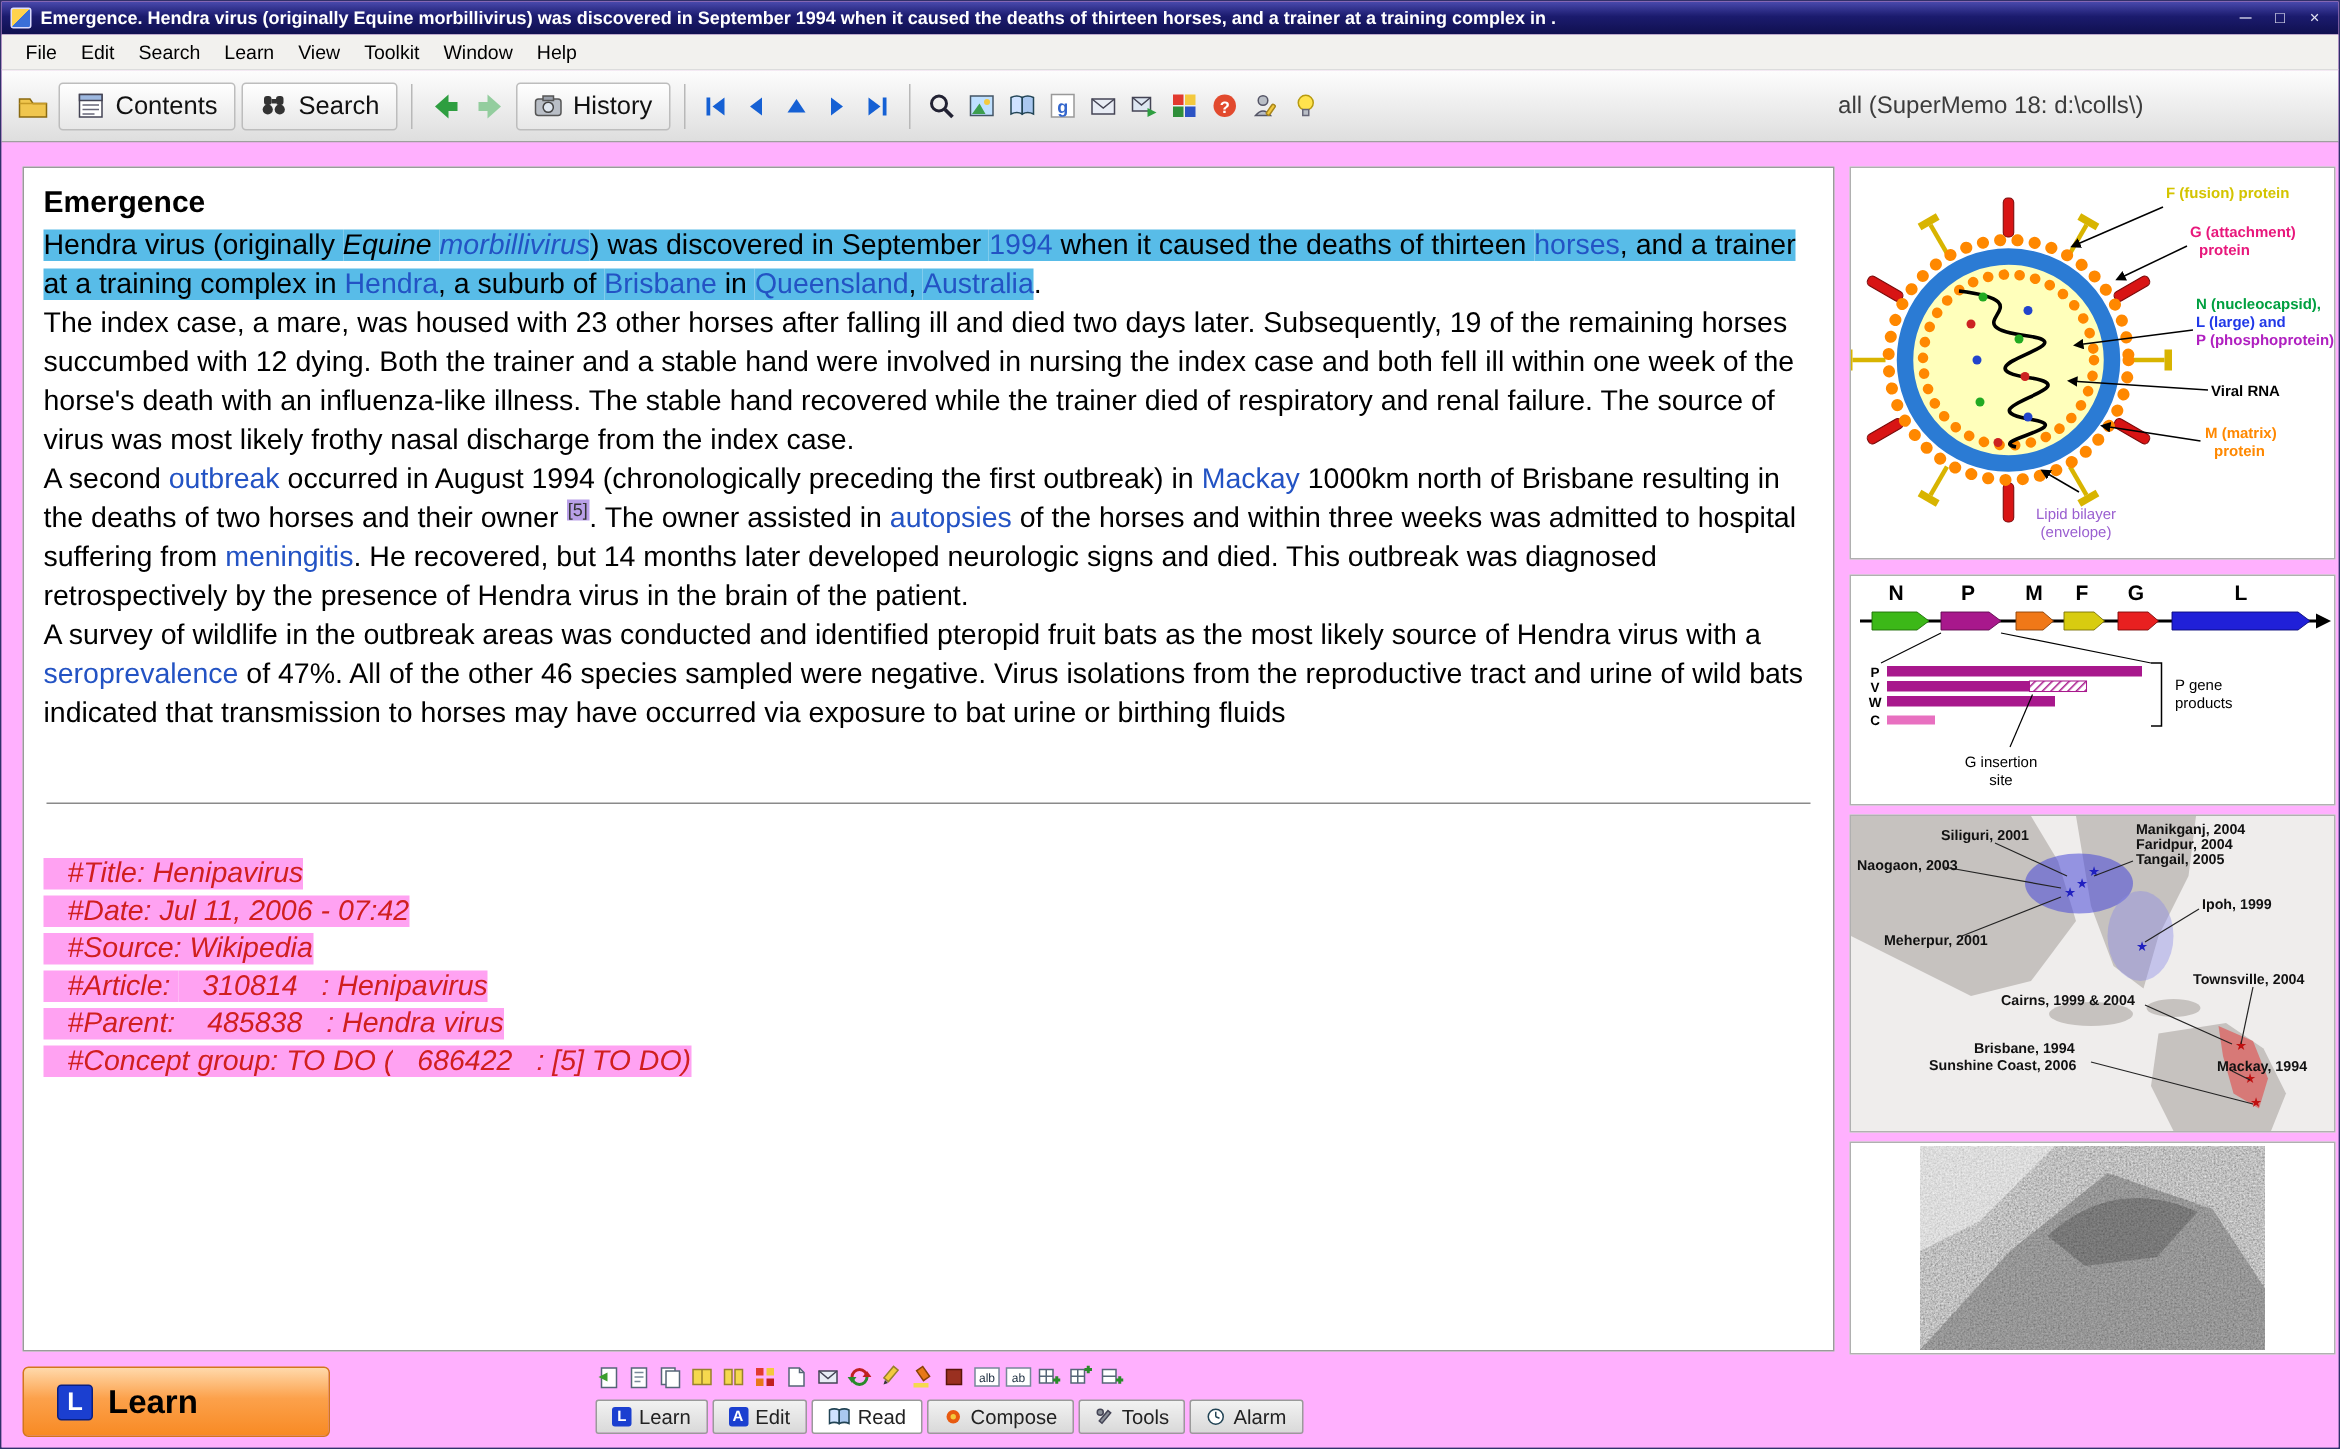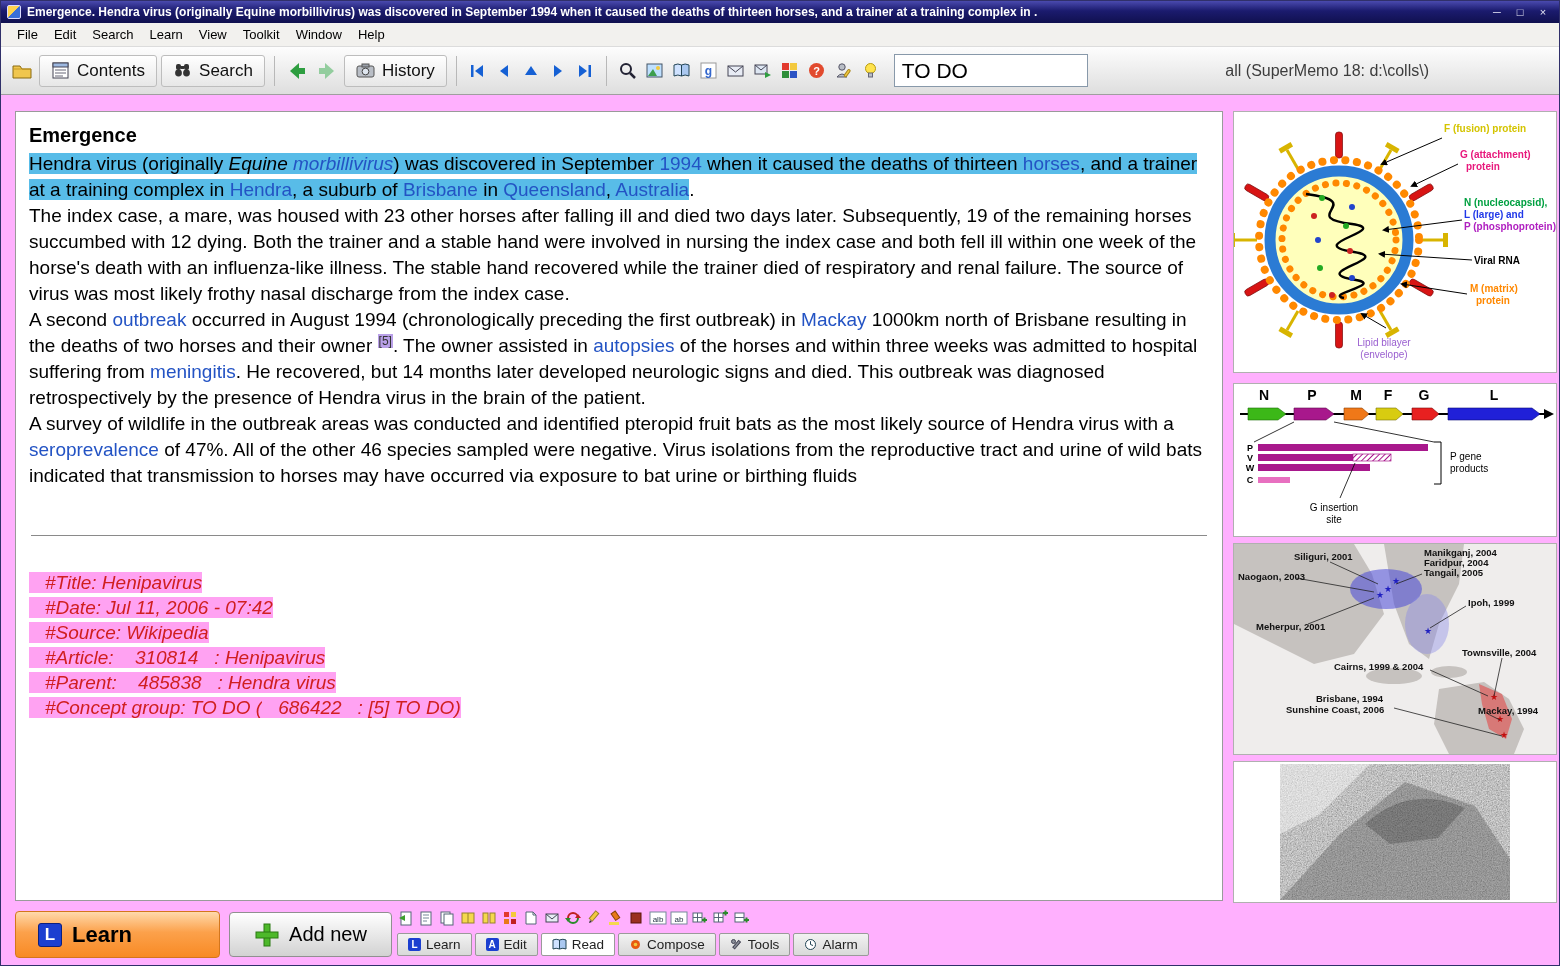--- a/index.html
+++ b/index.html
@@ -224,21 +224,20 @@
           <path d="M3,16 Q8,10 13,16 Z" fill="#b9bec6" stroke="#556"></path>
           <rect x="12" y="8" width="2.5" height="8" rx="1" transform="rotate(35 13 12)" fill="#f3c93e" stroke="#a8861c"></rect>
         </svg>
     </span>
     <span class="small-ico">
       <svg width="19" height="19" viewBox="0 0 19 19">
           <circle cx="9.5" cy="7.5" r="5" fill="#ffe34d" stroke="#b89b10"></circle>
           <rect x="7.5" y="12" width="4" height="4" fill="#b9bec6" stroke="#667"></rect>
         </svg>
     </span>
-    <input class="todo-input" type="text" value="TO DO" style="">
     <span class="collection-label">all (SuperMemo 18: d:\colls\)</span>
   </div>
 
   <div class="main">
 
     <div class="content">
       <div class="article-heading">Emergence</div>
       <div class="para"><span class="seg-hl">Hendra virus (originally </span><span class="seg-hl seg-italic">Equine </span><span class="seg-hl seg-italic seg-link">morbillivirus</span><span class="seg-hl">) was discovered in September </span><span class="seg-hl seg-link">1994</span><span class="seg-hl"> when it caused the deaths of thirteen </span><span class="seg-hl seg-link">horses</span><span class="seg-hl">, and a trainer at a training complex in </span><span class="seg-hl seg-link">Hendra</span><span class="seg-hl">, a suburb of </span><span class="seg-hl seg-link">Brisbane</span><span class="seg-hl"> in </span><span class="seg-hl seg-link">Queensland</span><span class="seg-hl">, </span><span class="seg-hl seg-link">Australia</span><span class="seg-plain">.</span></div>
       <div class="para"><span class="seg-plain">The index case, a mare, was housed with 23 other horses after falling ill and died two days later. Subsequently, 19 of the remaining horses succumbed with 12 dying. Both the trainer and a stable hand were involved in nursing the index case and both fell ill within one week of the horse's death with an influenza-like illness. The stable hand recovered while the trainer died of respiratory and renal failure. The source of virus was most likely frothy nasal discharge from the index case.</span></div>
       <div class="para"><span class="seg-plain">A second </span><span class="seg-link">outbreak</span><span class="seg-plain"> occurred in August 1994 (chronologically preceding the first outbreak) in </span><span class="seg-link">Mackay</span><span class="seg-plain"> 1000km north of Brisbane resulting in the deaths of two horses and their owner </span><span class="seg-sup">[5]</span><span class="seg-plain">. The owner assisted in </span><span class="seg-link">autopsies</span><span class="seg-plain"> of the horses and within three weeks was admitted to hospital suffering from </span><span class="seg-link">meningitis</span><span class="seg-plain">. He recovered, but 14 months later developed neurologic signs and died. This outbreak was diagnosed retrospectively by the presence of Hendra virus in the brain of the patient.</span></div>
@@ -437,27 +436,20 @@
         <path d="M85,60 C115,32 150,28 185,44 L158,74 L110,80 Z" fill="#2c2c2c" opacity="0.28"></path>
         <path d="M0,0 L90,0 L40,50 L0,70 Z" fill="#ffffff" opacity="0.45"></path>
       </svg>
     </div>
 
     <div class="learn-button">
       <span class="learn-l">L</span>
       <span>Learn</span>
     </div>
 
-    <div class="addnew-button">
-      <svg width="26" height="26" viewBox="0 0 26 26">
-          <rect x="10" y="2" width="6" height="22" fill="#4db82a" stroke="#2a7a12"></rect>
-          <rect x="2" y="10" width="22" height="6" fill="#4db82a" stroke="#2a7a12"></rect>
-        </svg>
-      <span>Add new</span>
-    </div>
 
     <div class="icons-row">
       <span class="mini">
           <svg width="16" height="16" viewBox="0 0 16 16">
             <rect x="4" y="2" width="10" height="13" fill="#fff" stroke="#567"></rect>
             <polygon points="2,8 8,5 8,11" fill="#3c9e2e"></polygon>
           </svg>
         </span>
       <span class="mini">
           <svg width="16" height="16" viewBox="0 0 16 16">

